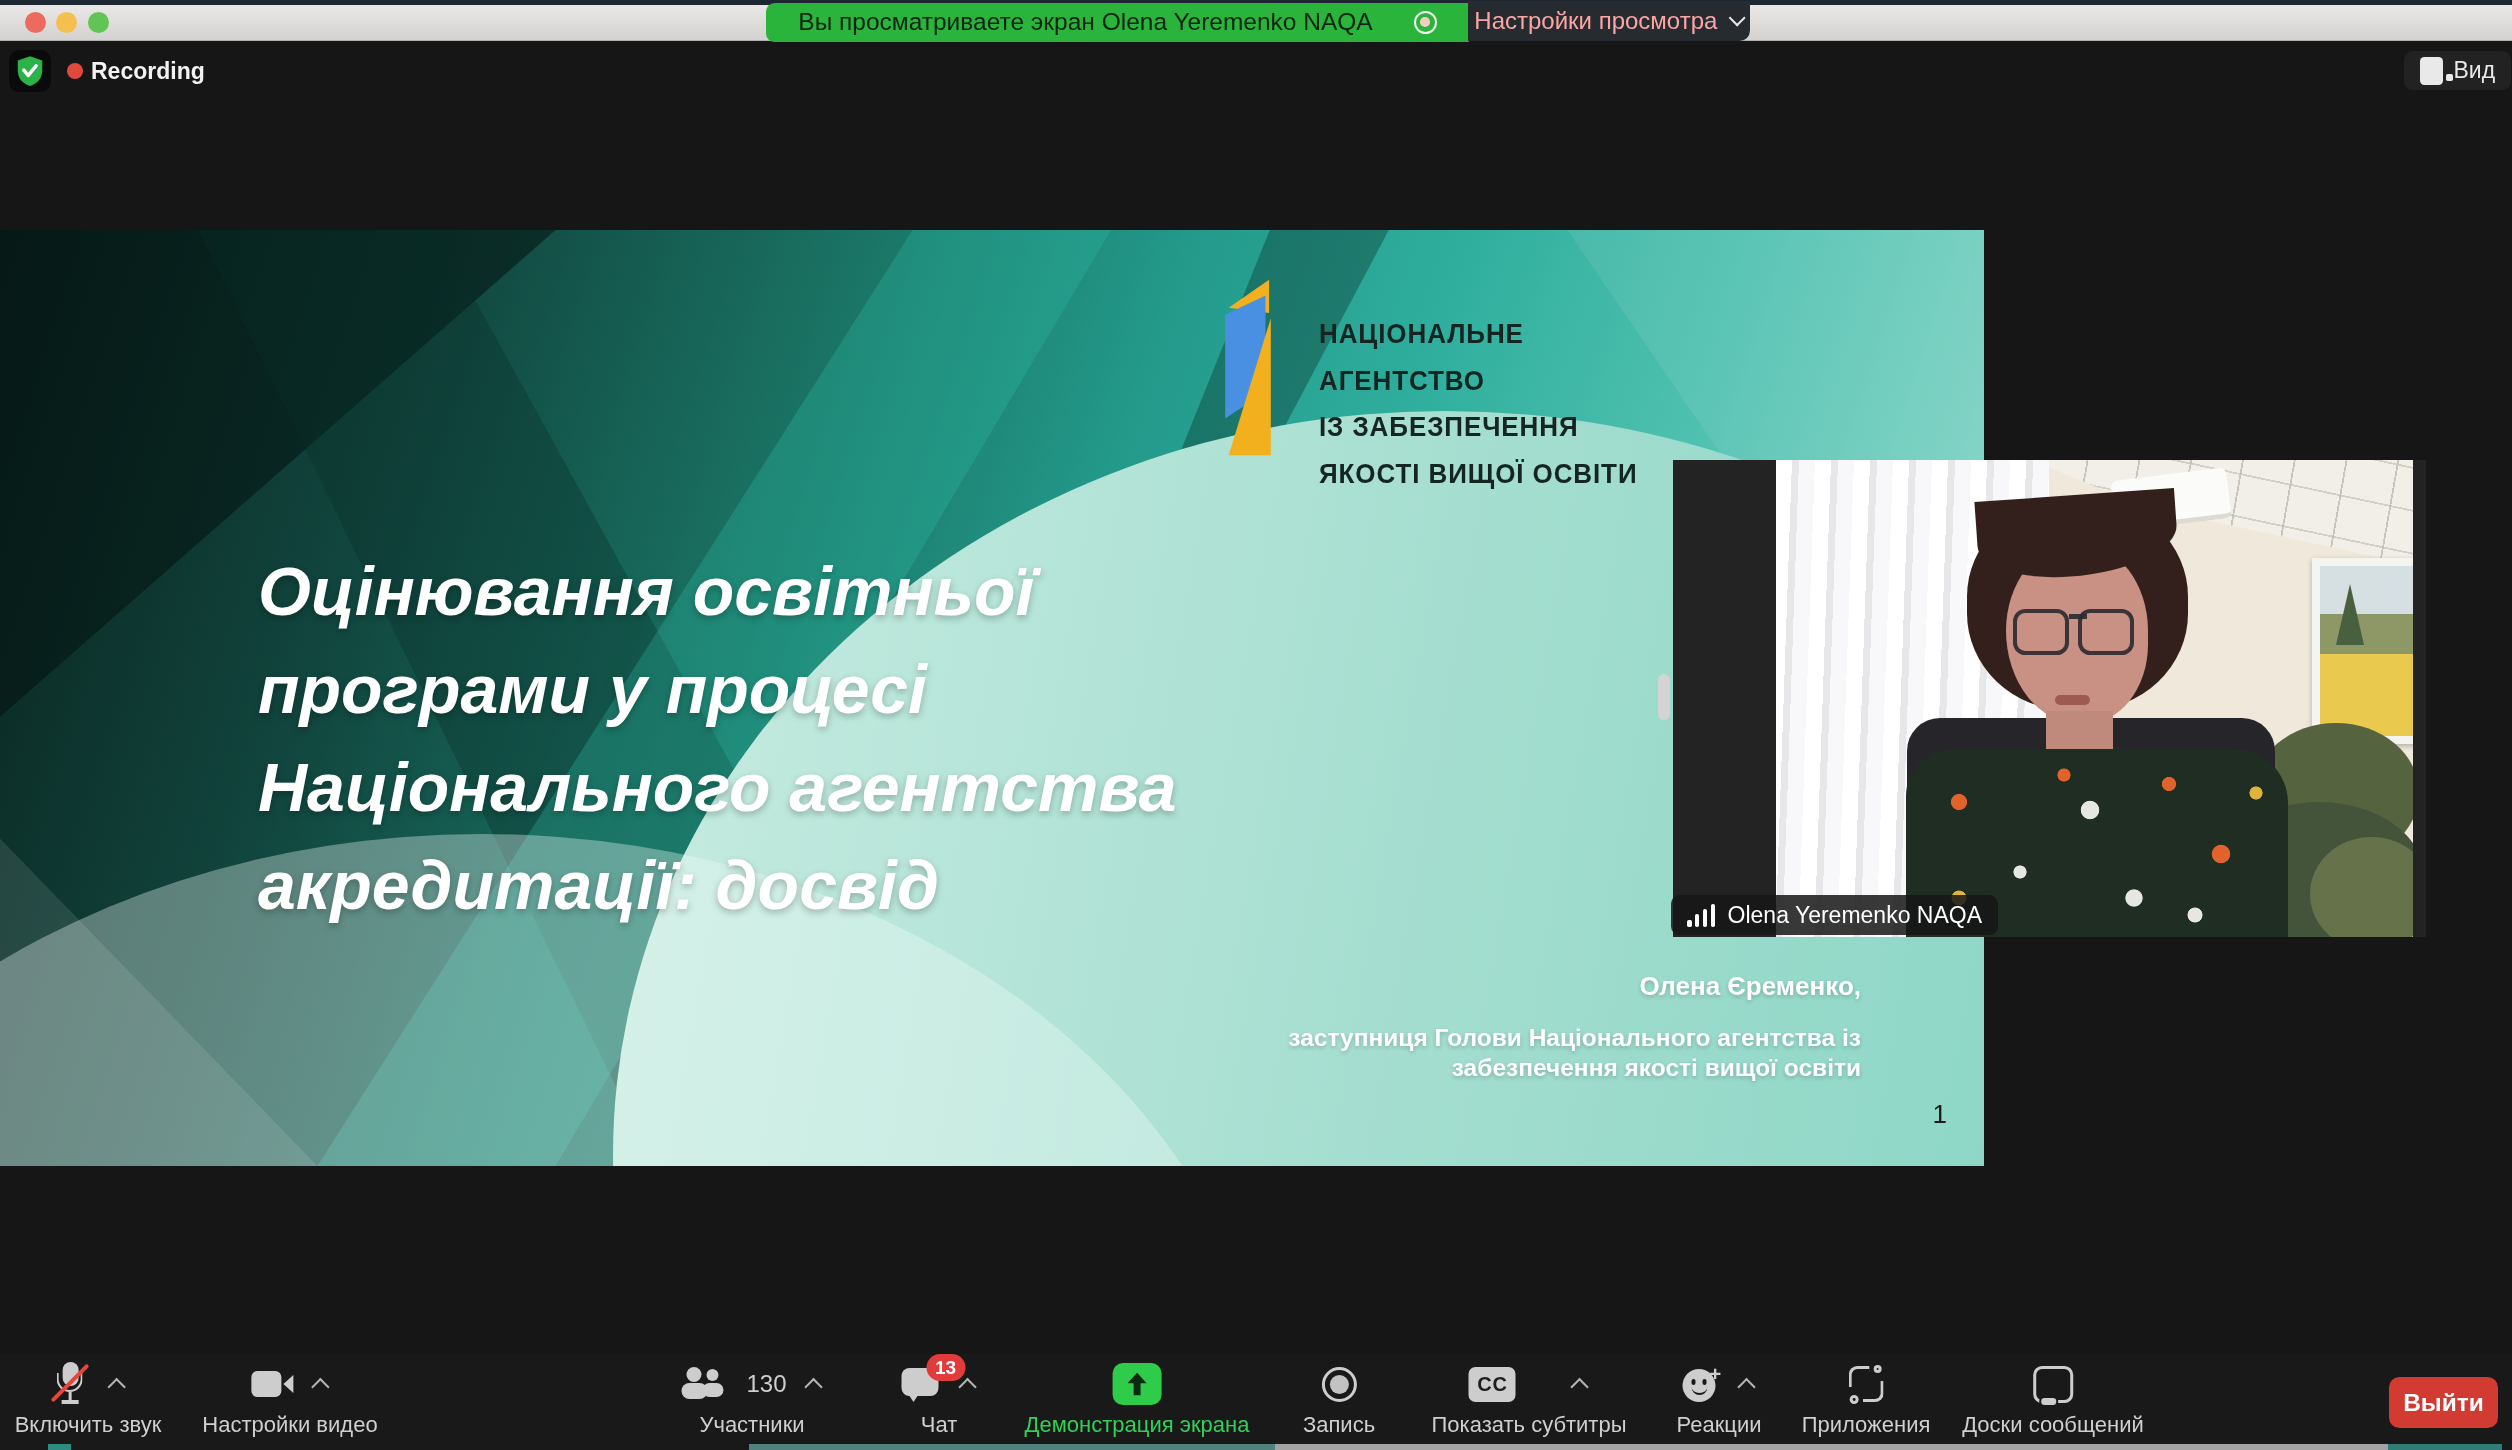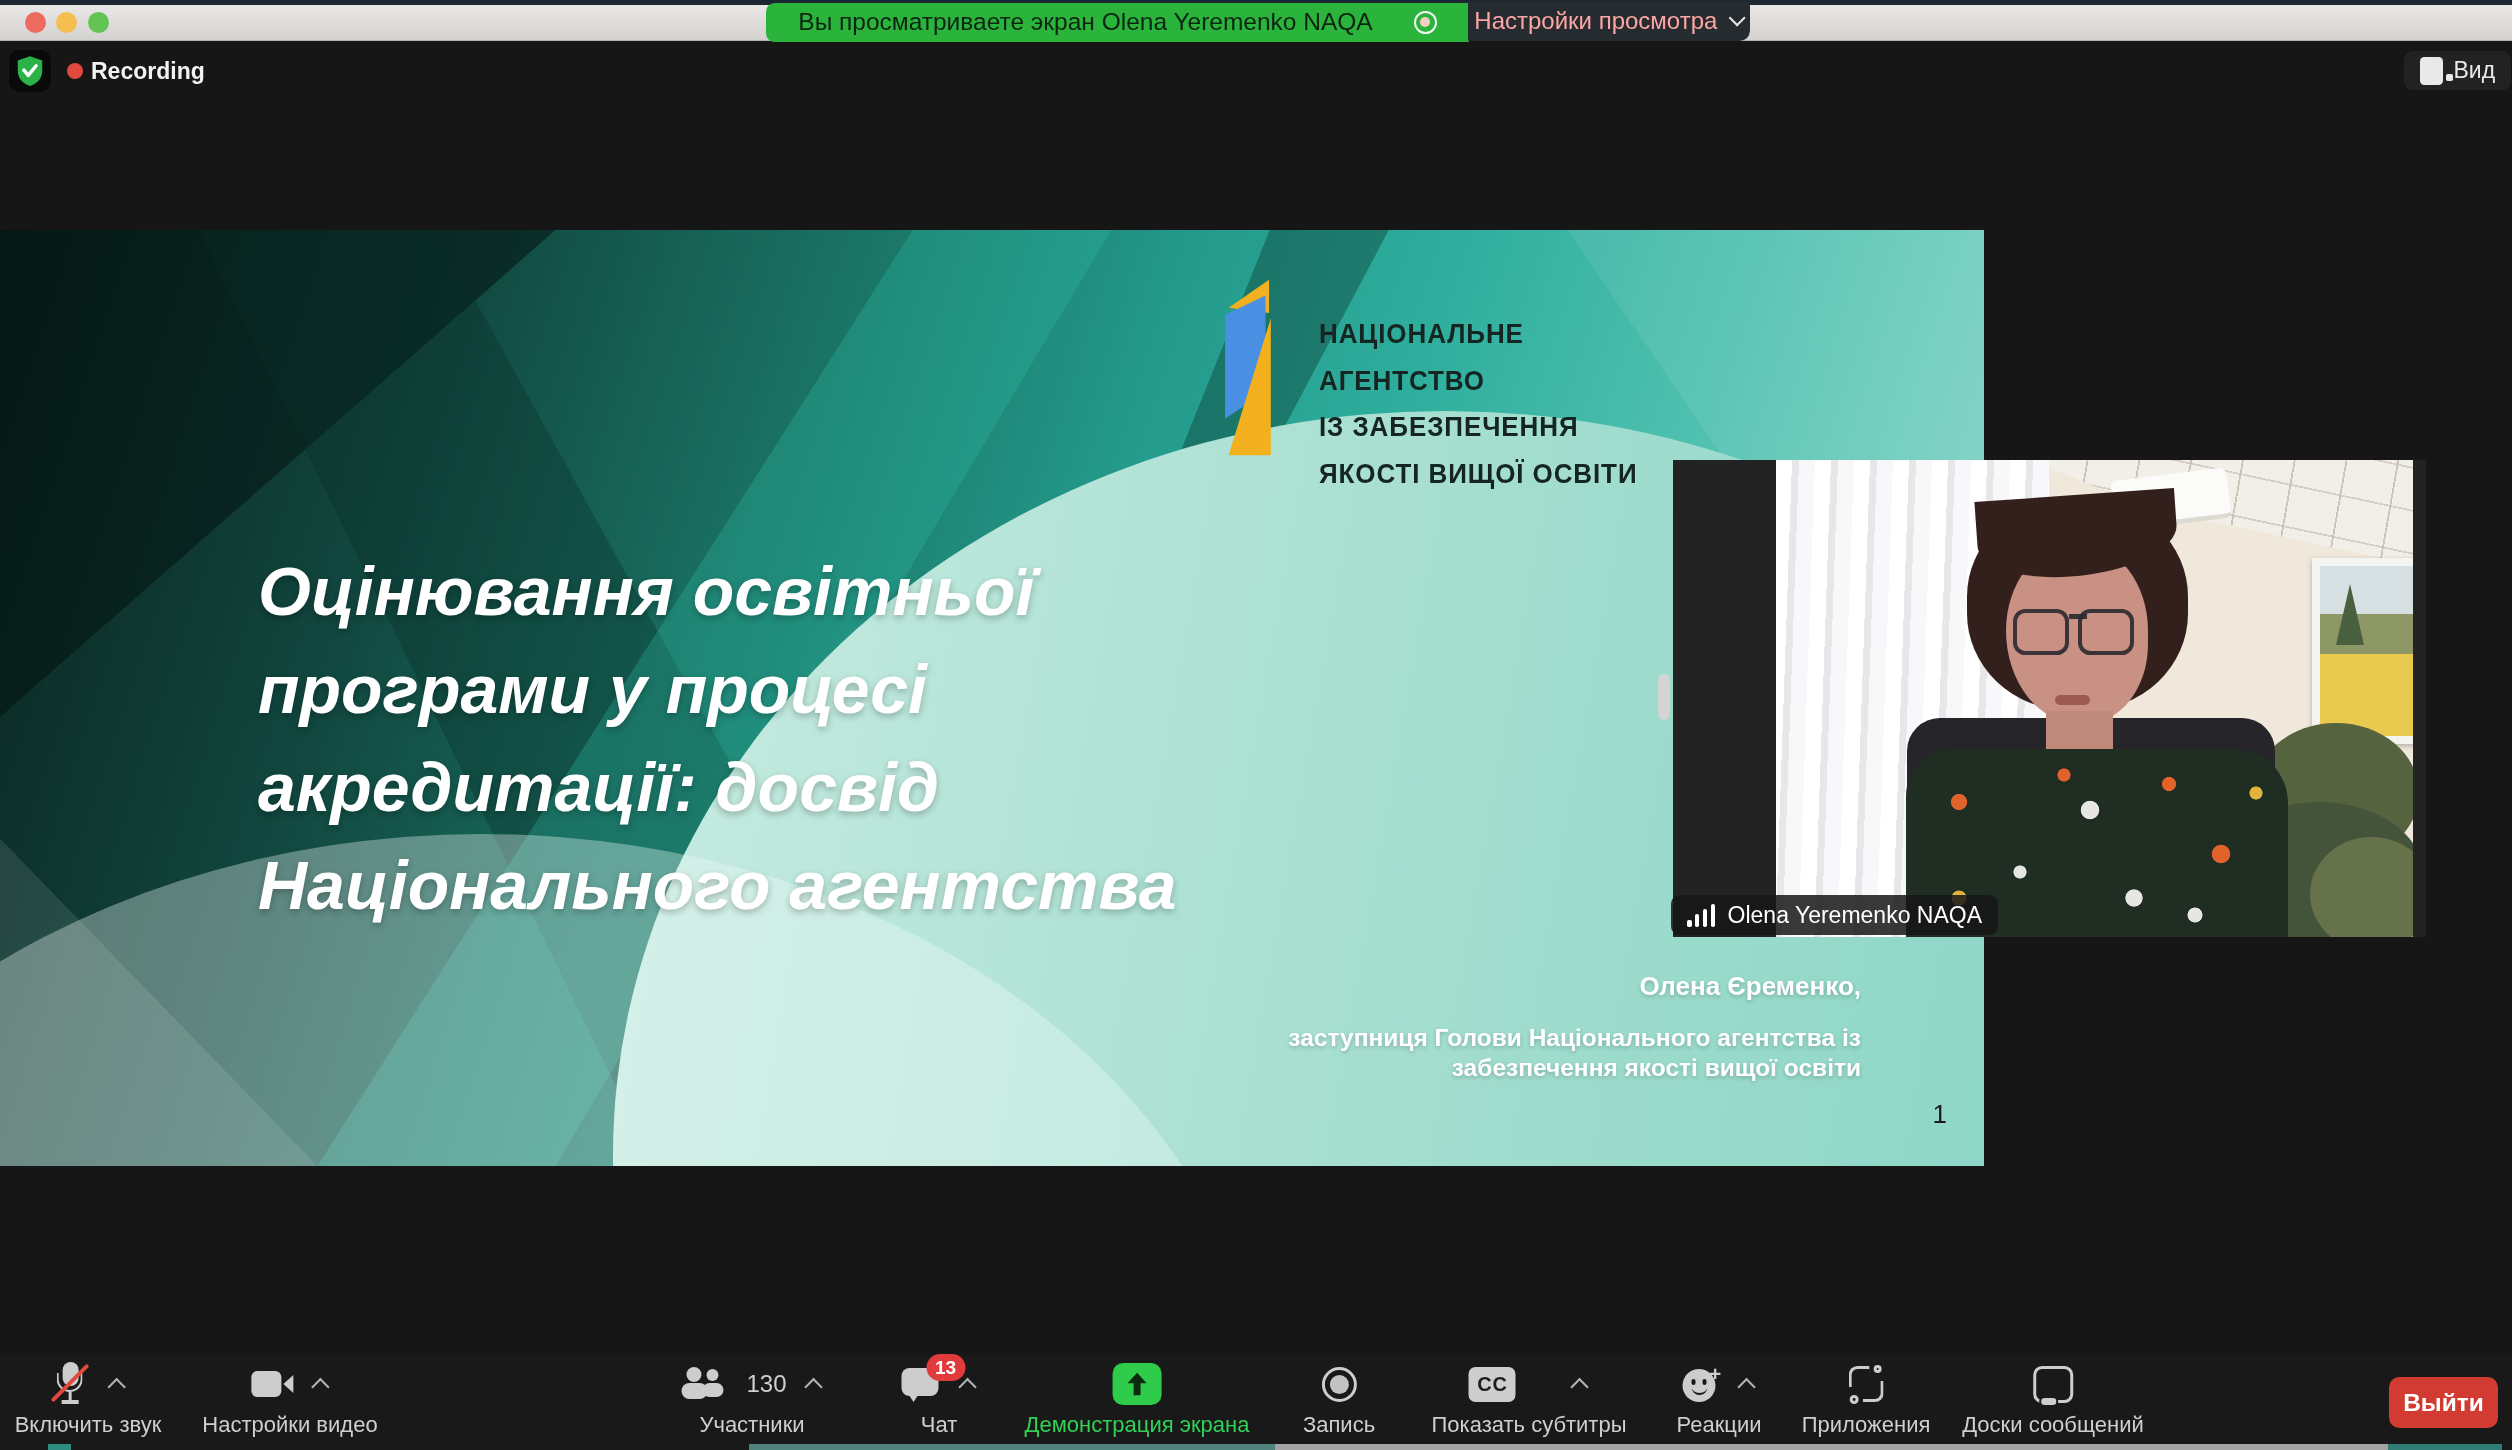--- a/index.html
+++ b/index.html
@@ -243,22 +243,22 @@
     <div class="abs logo-text">
       <div>НАЦІОНАЛЬНЕ</div>
       <div>АГЕНТСТВО</div>
       <div>ІЗ ЗАБЕЗПЕЧЕННЯ</div>
       <div>ЯКОСТІ ВИЩОЇ ОСВІТИ</div>
     </div>
 
     <div class="abs slide-title">
       <div>Оцінювання освітньої</div>
       <div>програми у процесі</div>
+      <div>Національного агентства</div>
       <div>акредитації: досвід</div>
-      <div>Національного агентства</div>
     </div>
 
     <div class="abs slide-author">
       <div class="author-l1">Олена Єременко,</div>
       <div class="author-l2">заступниця Голови Національного агентства із</div>
       <div class="author-l2">забезпечення якості вищої освіти</div>
     </div>
 
     <div class="abs page-num">1</div>
   </div>

